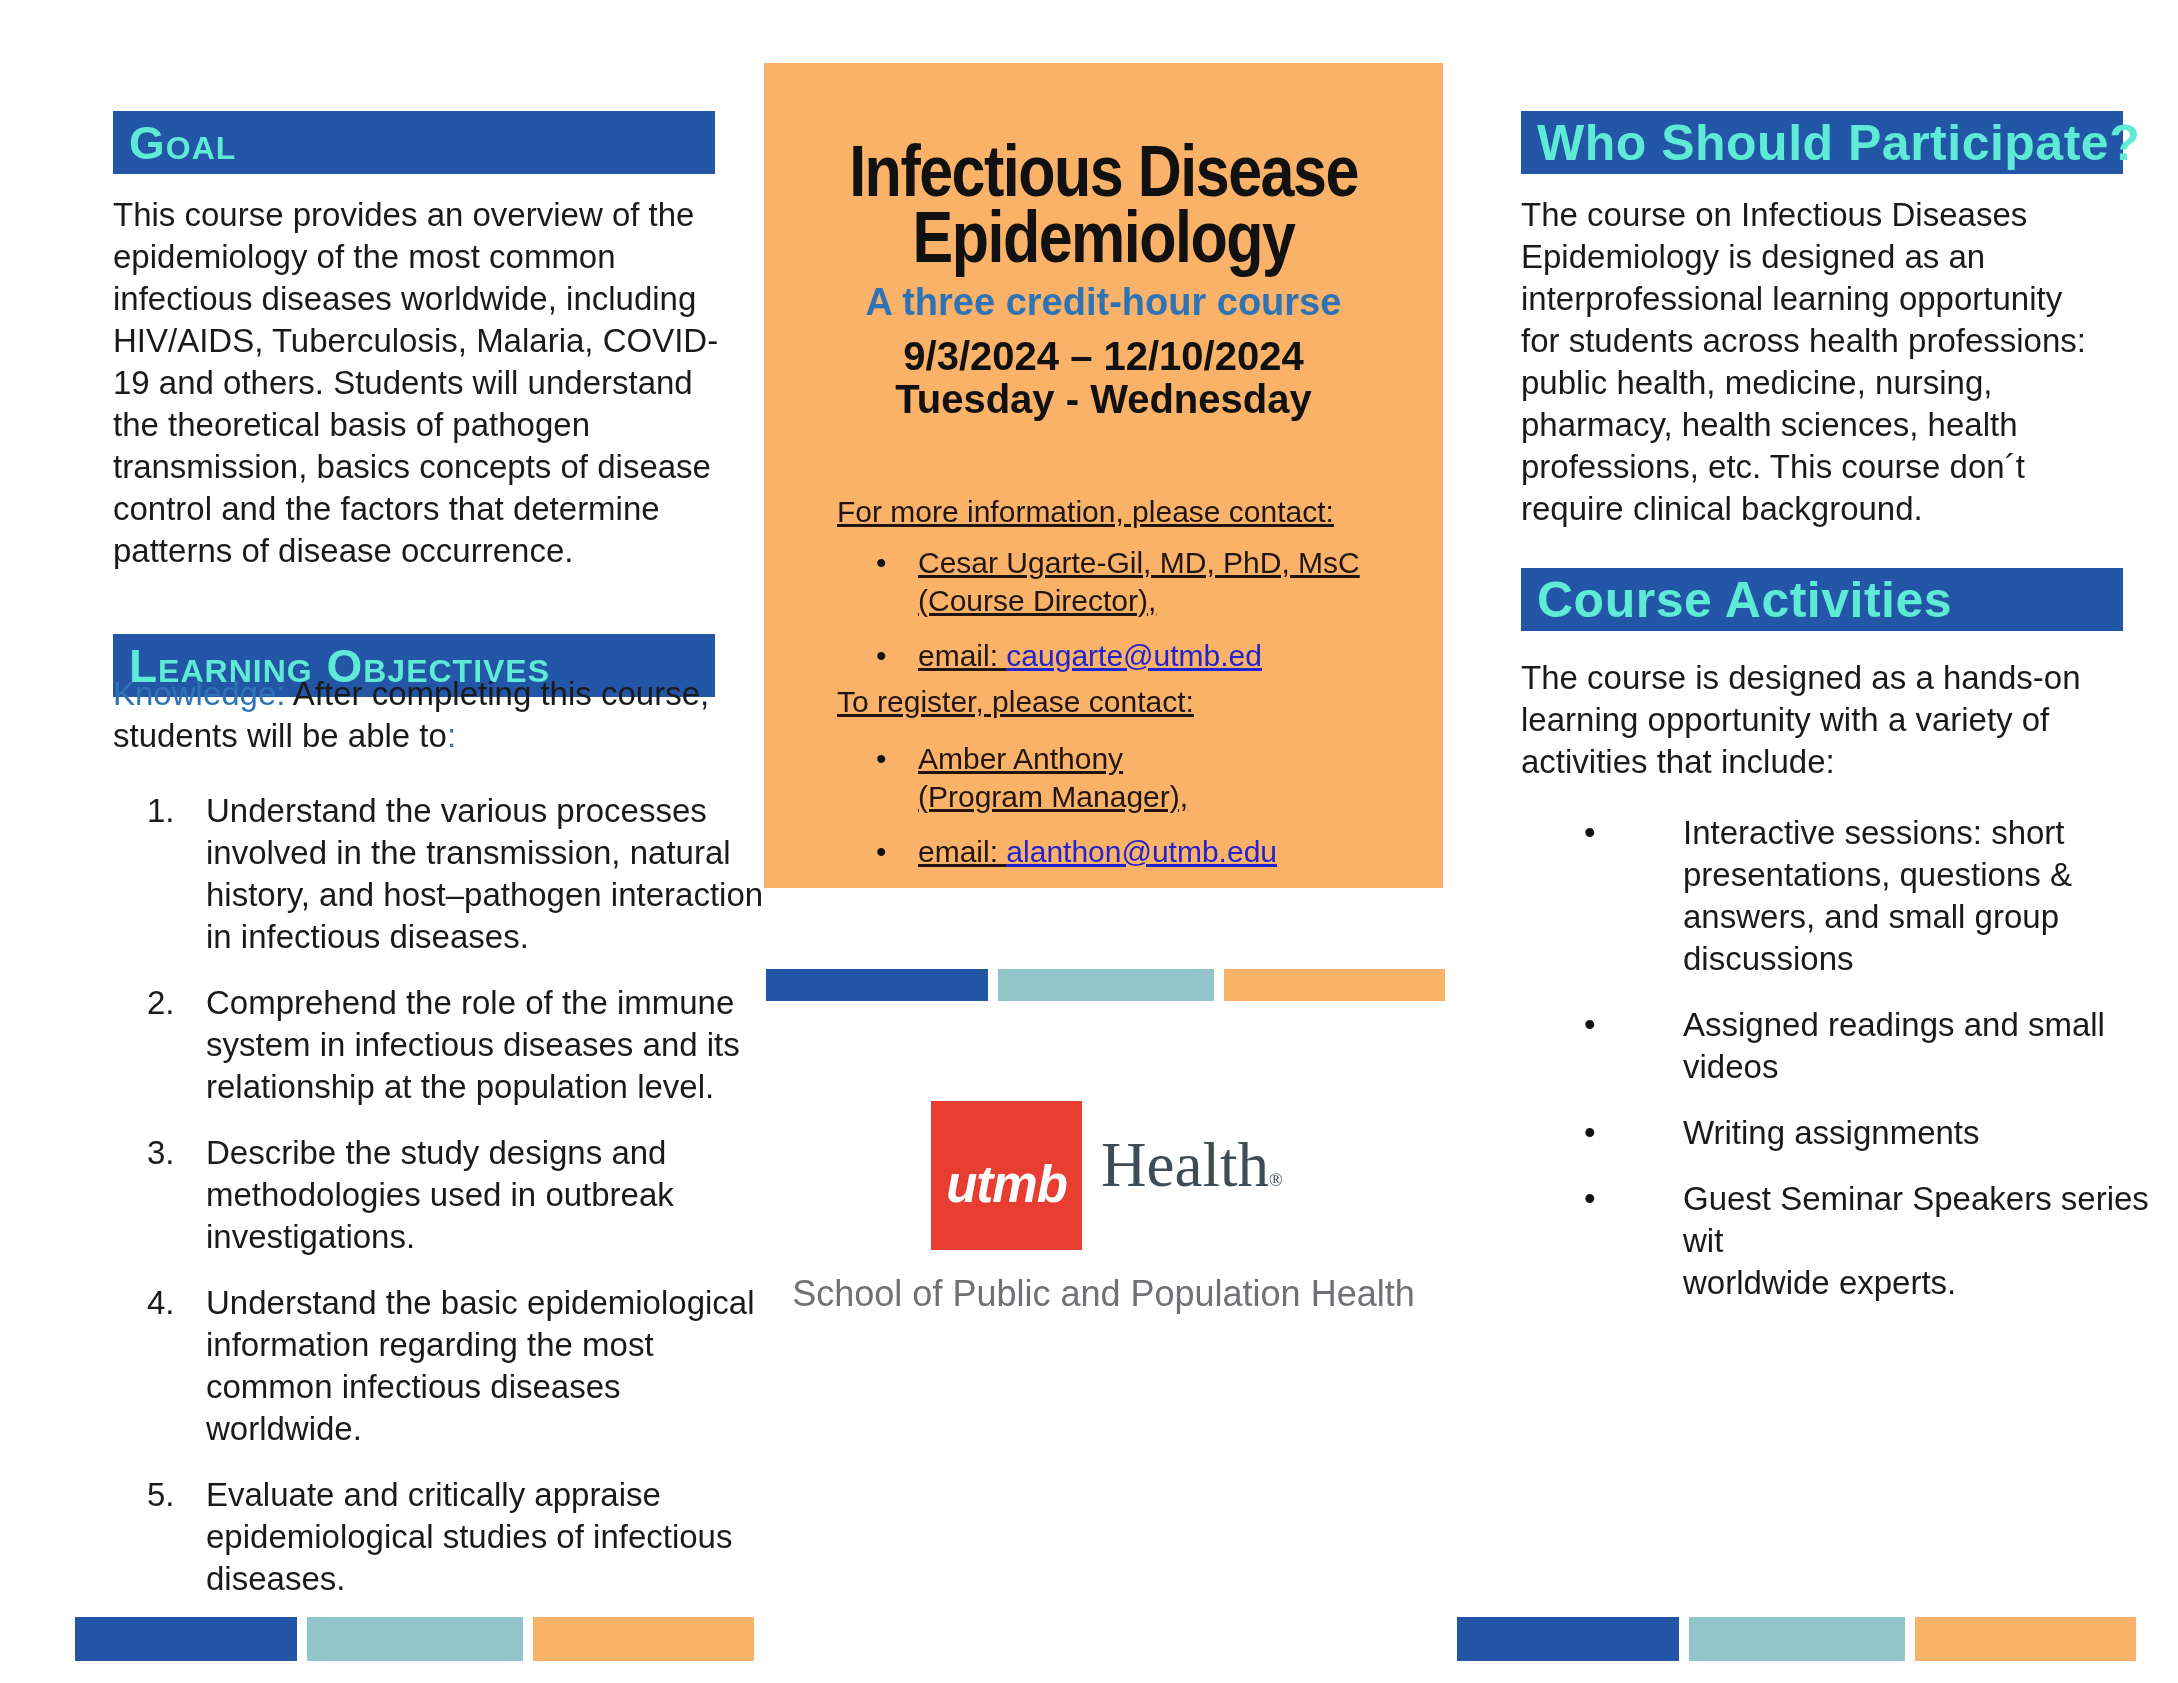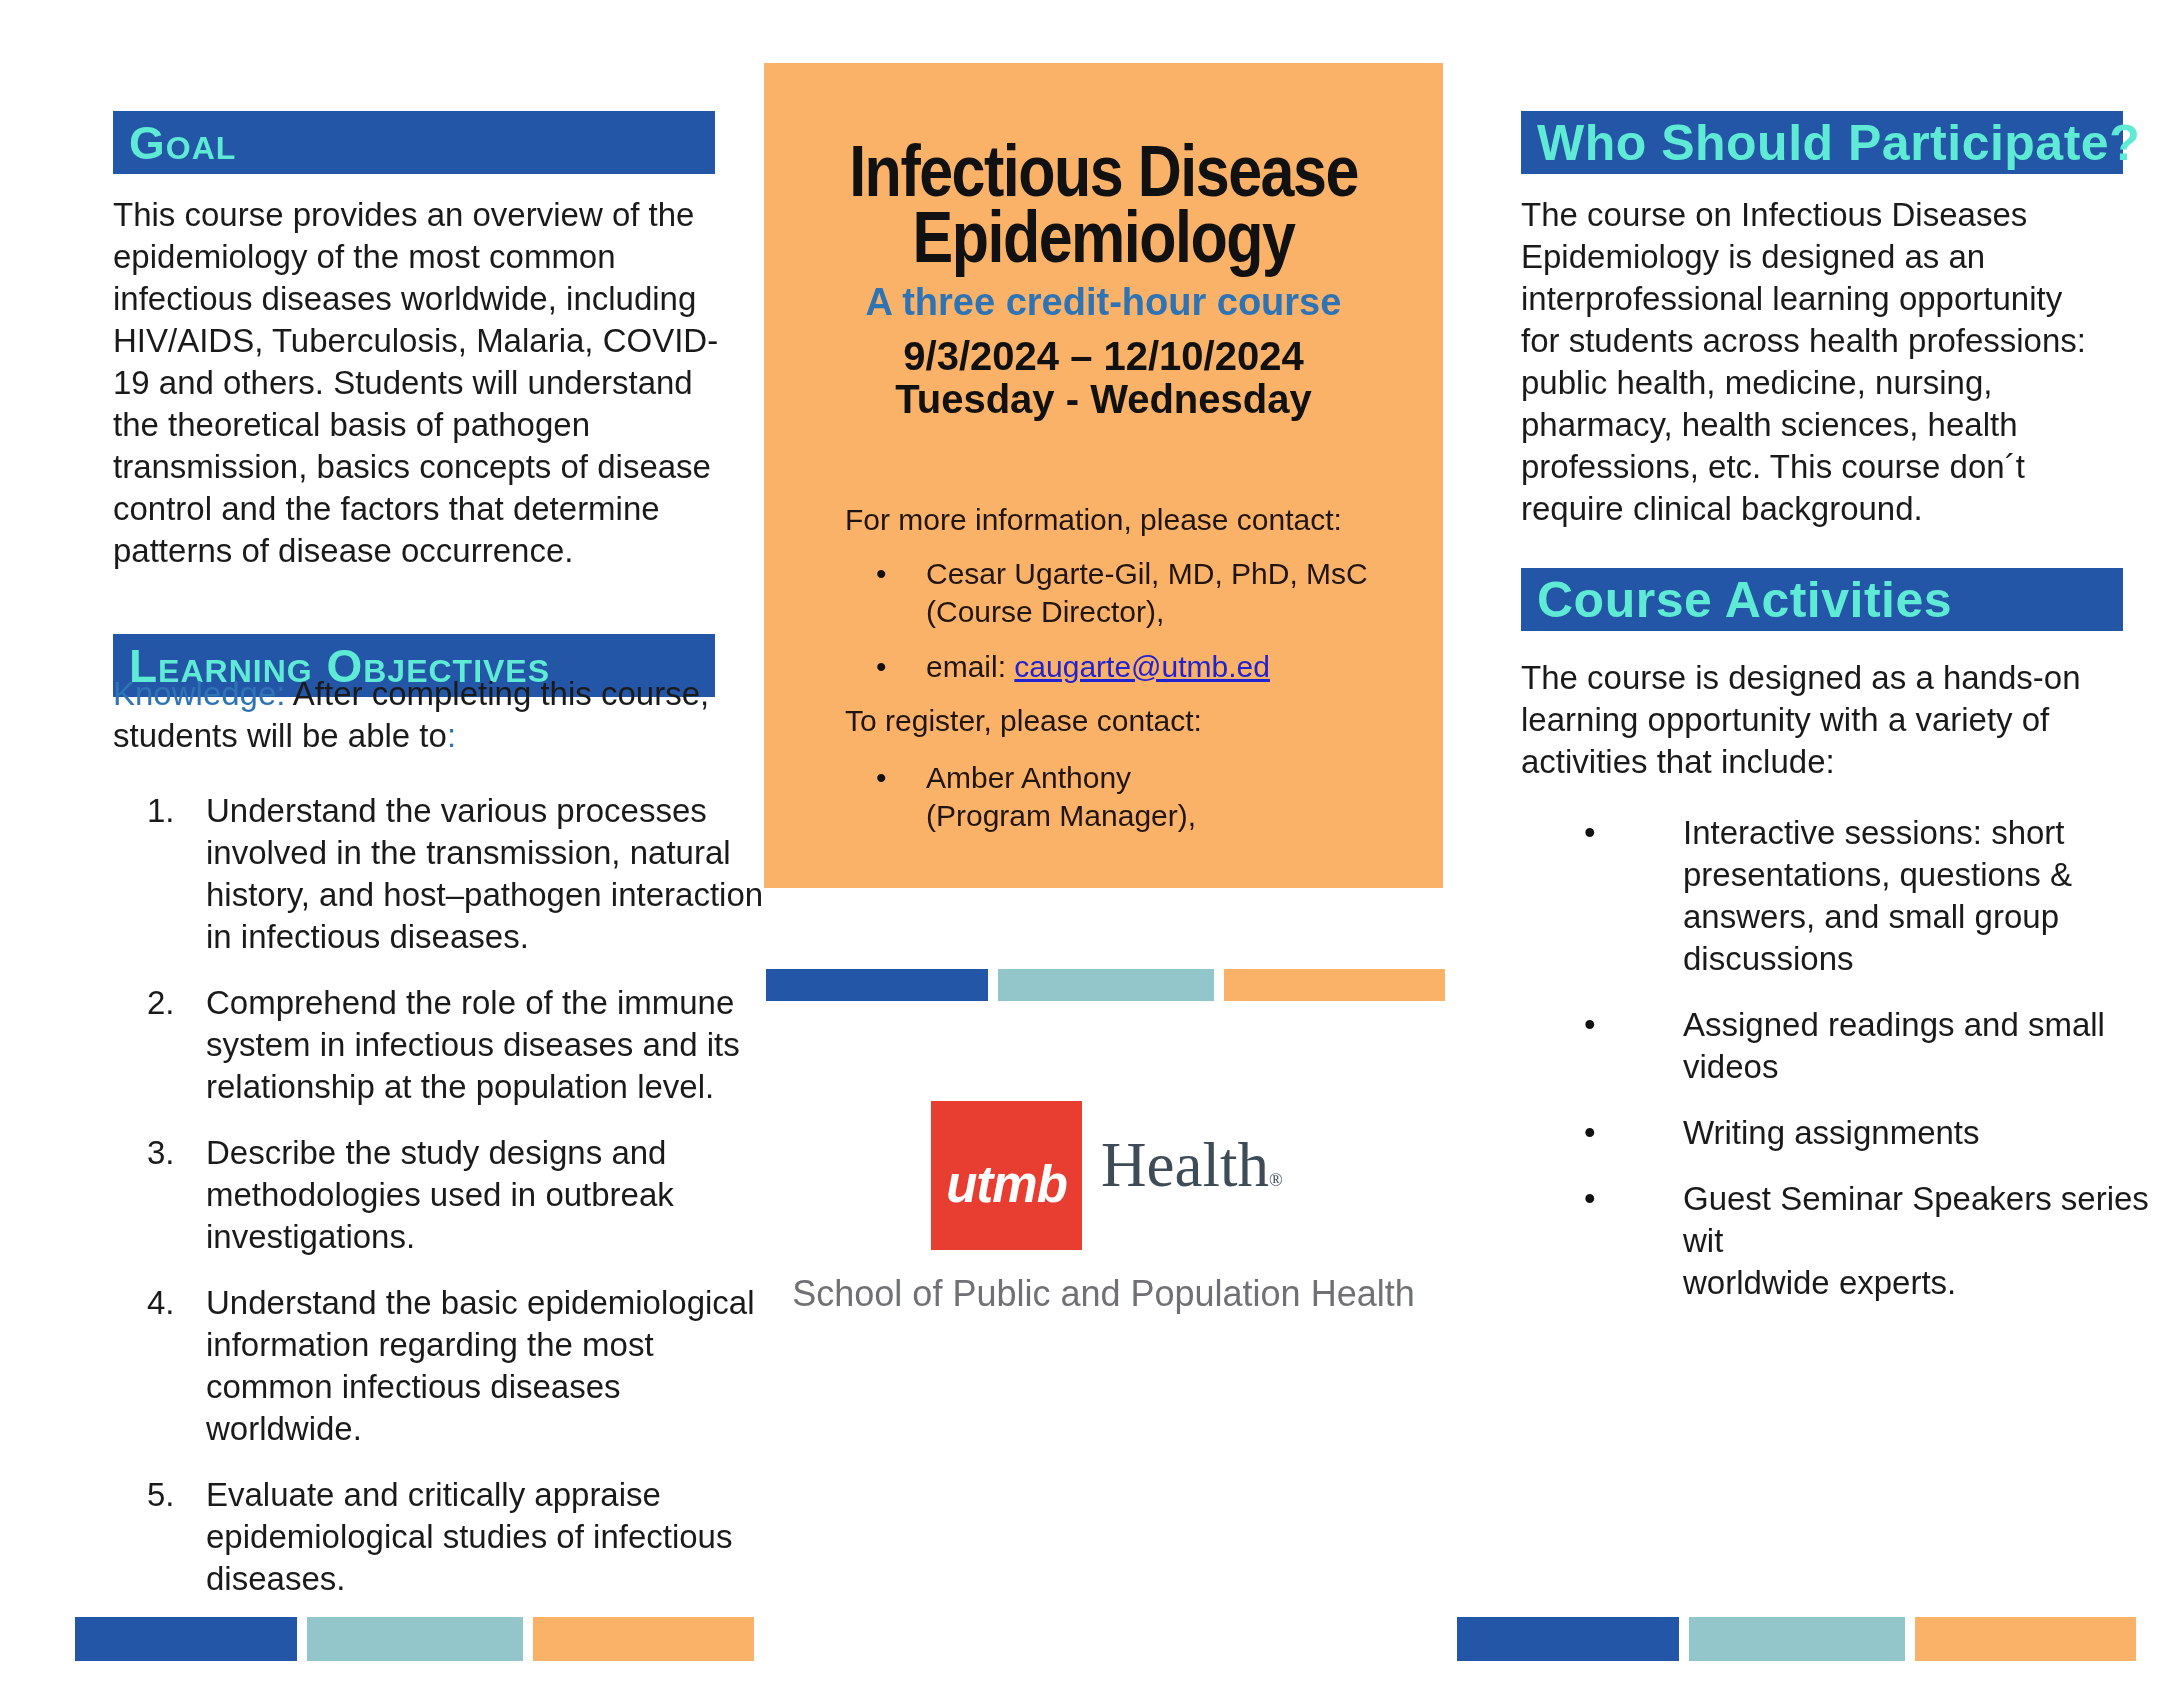--- a/index.html
+++ b/index.html
@@ -26,21 +26,21 @@
   .panel{left:764px;top:63px;width:679px;height:825px;background:#FAB168;}
   .panel-title{position:absolute;top:75px;left:0;width:100%;text-align:center;
                font-weight:bold;font-size:61px;line-height:56px;letter-spacing:-1.5px;
                transform:scaleY(1.18);transform-origin:top center;color:#111111;}
   .subtitle{position:absolute;top:218px;left:0;width:100%;text-align:center;
             color:#2E74B5;font-weight:bold;font-size:38px;}
   .date-line{position:absolute;left:0;width:100%;text-align:center;font-weight:bold;font-size:40px;color:#111111;}
   .dates{top:271px;}
   .days{top:314px;}
   .contact{position:absolute;top:422px;left:65px;right:36px;font-size:30px;line-height:38px;color:#201510;}
-  .contact p{margin:16px;}
+  .contact p{margin:8px;text-decoration:underline;}
   .cbullet{position:relative;padding-left:81px;}
   .cbullet::before{content:"•";position:absolute;left:47px;top:0;font-size:30px;color:#111111;}
   .mt13{margin-top:13px;} .mt16{margin-top:16px;} .mt17{margin-top:17px;} .mt19{margin-top:19px;}
   a.email-link{color:#2222CE;text-decoration:underline;cursor:pointer;}
 
   
   .strip{position:absolute;display:flex;}
   .strip .seg{height:100%;}
   .strip-mid{left:766px;top:969px;height:32px;}
   .strip-bl{left:75px;top:1617px;height:44px;}
@@ -105,20 +105,23 @@
       <div class="cbullet mt13">
         <p>Cesar Ugarte-Gil, MD, PhD, MsC<br>(Course Director),</p>
       </div>
       <div class="cbullet mt17">
         <p><span>email: </span><a class="email-link">caugarte@utmb.ed</a></p>
       </div>
       <p class="mt16">To register, please contact:</p>
       <div class="cbullet mt19">
         <p>Amber Anthony<br>(Program Manager),</p>
       </div>
+      <div class="cbullet mt17">
+        <p><span>email: </span><a class="email-link">alanthon@utmb.edu</a></p>
+      </div>
     </div>
   </div>
 
   <div class="strip strip-mid">
       <div class="seg" style="width: 222px; background: rgb(35, 86, 166);"></div>
       <div class="seg" style="width: 216px; background: rgb(146, 198, 202); margin-left: 10px;"></div>
       <div class="seg" style="width: 221px; background: rgb(249, 178, 103); margin-left: 10px;"></div>
     </div>
 
   <div class="abs logo-square">

